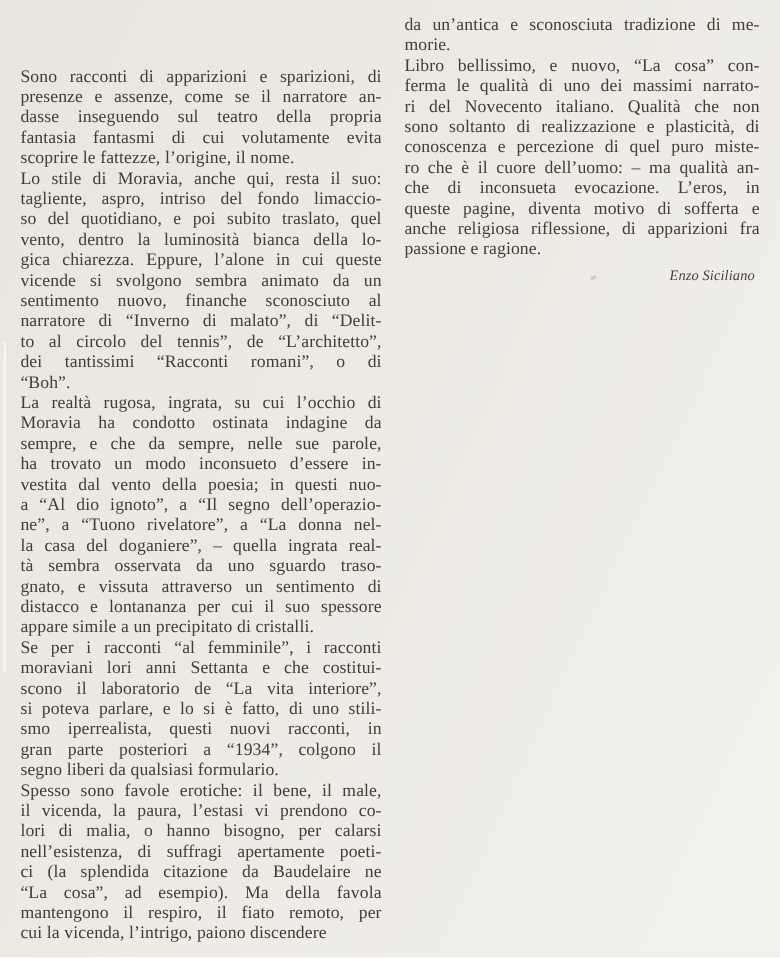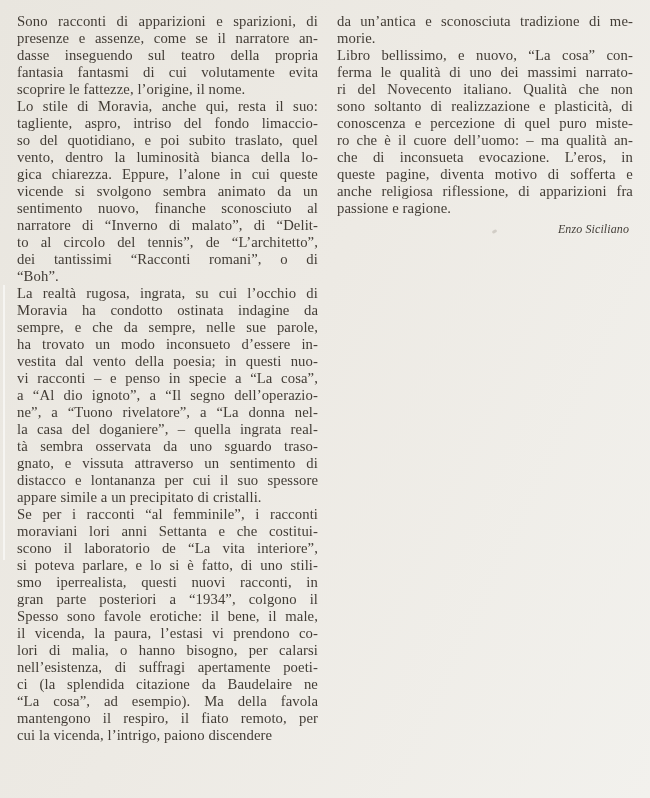--- a/index.html
+++ b/index.html
@@ -16,21 +16,21 @@
     font-family: "Liberation Serif", "DejaVu Serif", serif;
     color: #423c35;
   }
   .col {
     position: absolute;
     top: 13px;
     font-size: 14.7px;
     line-height: 17px;
     letter-spacing: 0.1px;
   }
-  .col-left  { left: 17px;  width: 301px; }
+  .col-left  { left: 17px;  width: 301px; margin-top: 43px; }
   .col-right { left: 337px; width: 296px; }
   .para { margin: 0; padding: 0; }
   .line {
     height: 17px;
     overflow: hidden;
     text-align: justify;
     text-align-last: justify;
     white-space: normal;
   }
   .line.last {
@@ -94,36 +94,36 @@
         <div class="line">to al circolo del tennis”, de “L’architetto”,</div>
         <div class="line">dei tantissimi “Racconti romani”, o di</div>
         <div class="line last">“Boh”.</div>
       </div>
       <div class="para">
         <div class="line">La realtà rugosa, ingrata, su cui l’occhio di</div>
         <div class="line">Moravia ha condotto ostinata indagine da</div>
         <div class="line">sempre, e che da sempre, nelle sue parole,</div>
         <div class="line">ha trovato un modo inconsueto d’essere in-</div>
         <div class="line">vestita dal vento della poesia; in questi nuo-</div>
-        <div class="line">vi racconti – e penso in specie a “La cosa”,</div>
         <div class="line">a “Al dio ignoto”, a “Il segno dell’operazio-</div>
         <div class="line">ne”, a “Tuono rivelatore”, a “La donna nel-</div>
         <div class="line">la casa del doganiere”, – quella ingrata real-</div>
         <div class="line">tà sembra osservata da uno sguardo traso-</div>
         <div class="line">gnato, e vissuta attraverso un sentimento di</div>
         <div class="line">distacco e lontananza per cui il suo spessore</div>
         <div class="line last">appare simile a un precipitato di cristalli.</div>
       </div>
       <div class="para">
         <div class="line">Se per i racconti “al femminile”, i racconti</div>
         <div class="line">moraviani lori anni Settanta e che costitui-</div>
         <div class="line">scono il laboratorio de “La vita interiore”,</div>
         <div class="line">si poteva parlare, e lo si è fatto, di uno stili-</div>
         <div class="line">smo iperrealista, questi nuovi racconti, in</div>
         <div class="line">gran parte posteriori a “1934”, colgono il</div>
+        <div class="line last">segno liberi da qualsiasi formulario.</div>
       </div>
       <div class="para">
         <div class="line">Spesso sono favole erotiche: il bene, il male,</div>
         <div class="line">il vicenda, la paura, l’estasi vi prendono co-</div>
         <div class="line">lori di malia, o hanno bisogno, per calarsi</div>
         <div class="line">nell’esistenza, di suffragi apertamente poeti-</div>
         <div class="line">ci (la splendida citazione da Baudelaire ne</div>
         <div class="line">“La cosa”, ad esempio). Ma della favola</div>
         <div class="line">mantengono il respiro, il fiato remoto, per</div>
         <div class="line last">cui la vicenda, l’intrigo, paiono discendere</div>

